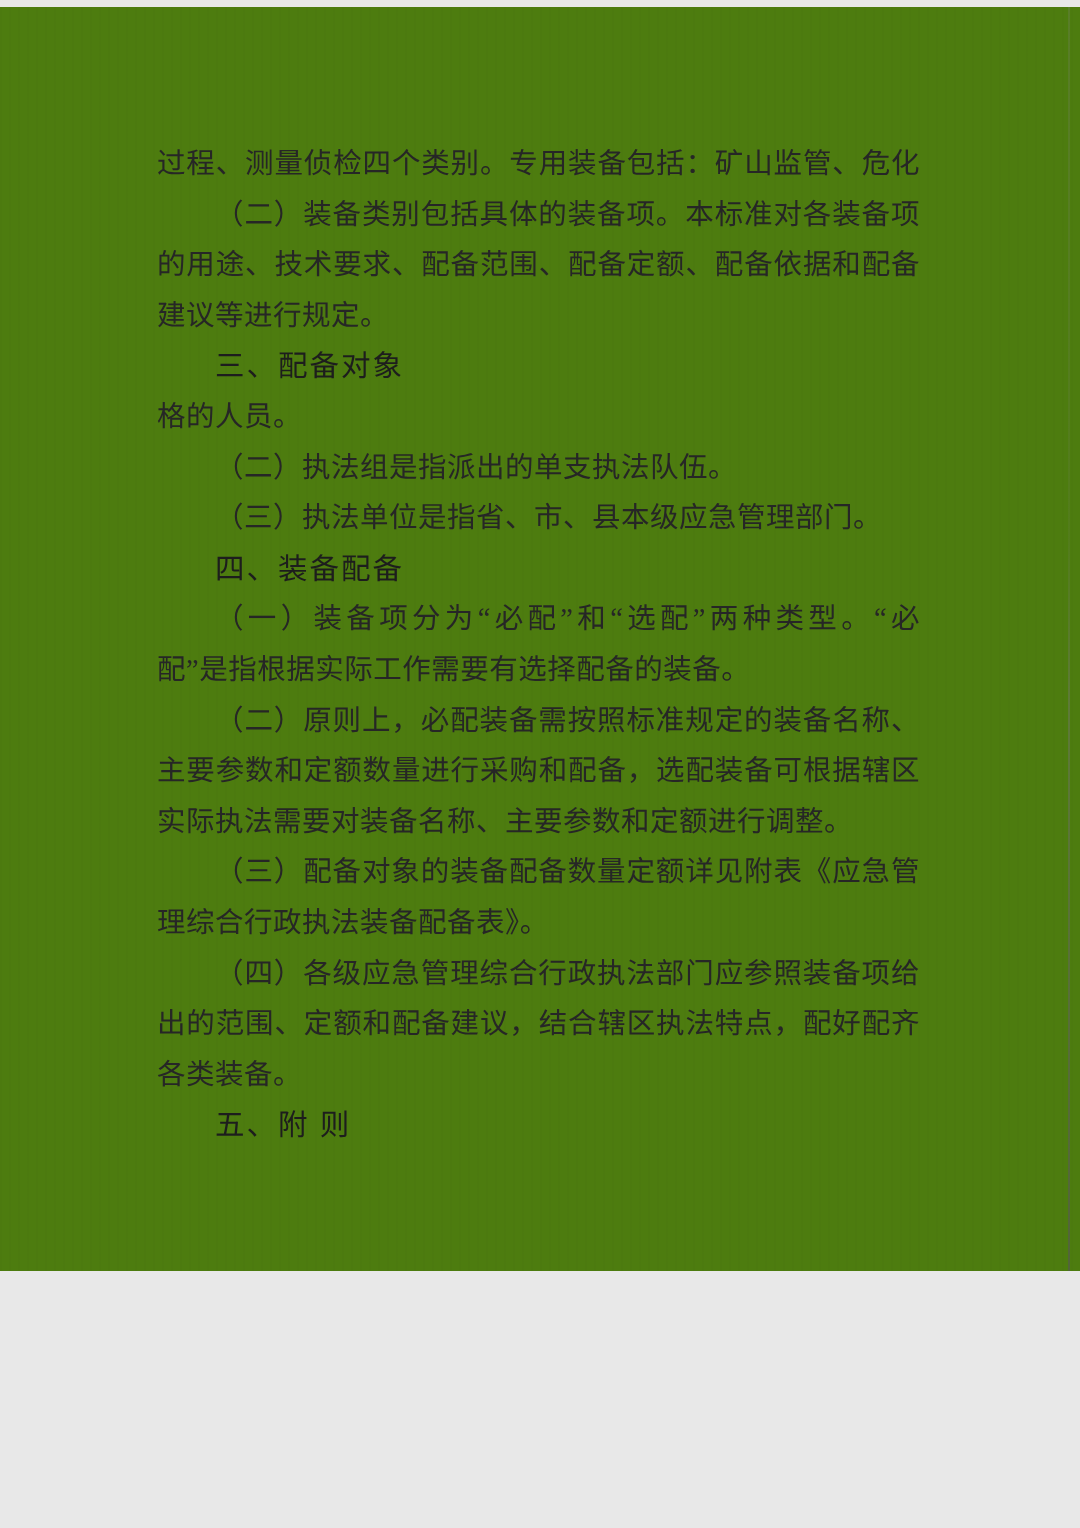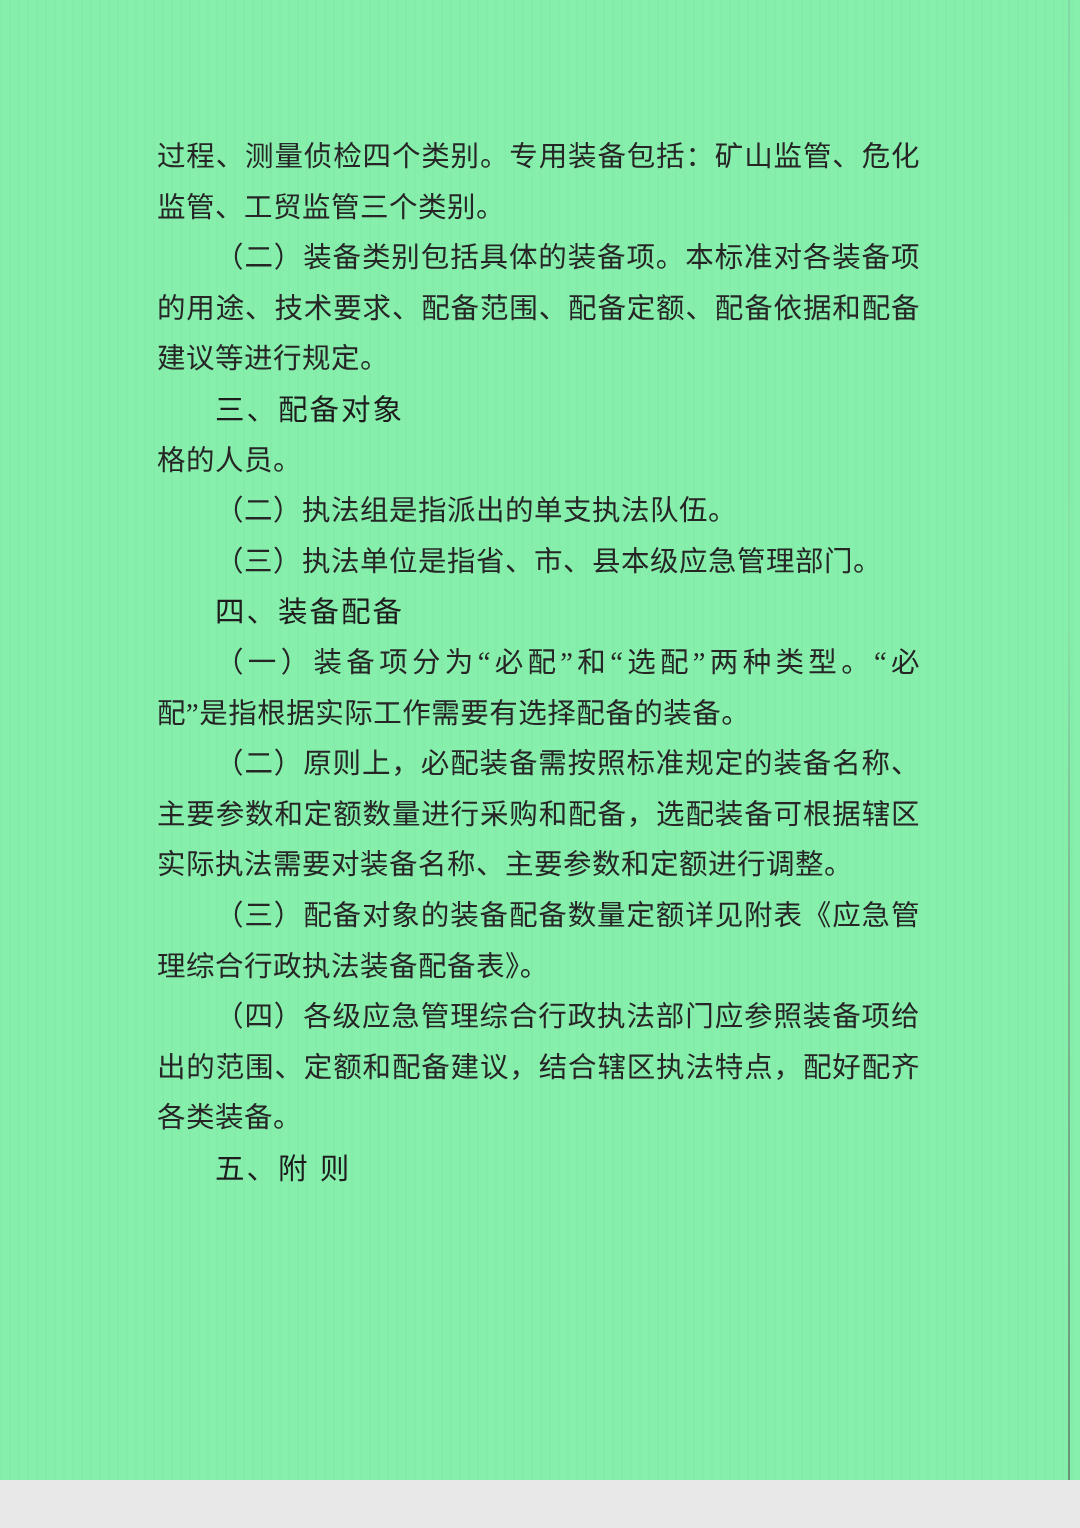--- a/index.html
+++ b/index.html
@@ -3,23 +3,23 @@
 <meta charset="utf-8">
 <style>
   html, body {
     margin: 0;
     padding: 0;
     background: #e8e8e8;
   }
   .page {
     position: relative;
     width: 1080px;
-    height: 1480px;
-    margin: 0 auto;
-    background: #86efac;
+    height: 1264px;
+    margin: 7px auto;
+    background: #4d7c0f;
     overflow: hidden;
     font-family: "Liberation Serif", "DejaVu Serif", serif;
     color: #262626;
   }
   
   .page::before {
     content: "";
     position: absolute;
     inset: 0;
     background: repeating-linear-gradient(
@@ -76,21 +76,20 @@
   }
 </style>
 </head>
 <body>
 
 <div class="page">
   <div class="edge-line"></div>
 
   <div class="textblock">
     <div class="line fill">过程、测量侦检四个类别。专用装备包括：矿山监管、危化</div>
-    <div class="line">监管、工贸监管三个类别。</div>
     <div class="line fill indent">（二）装备类别包括具体的装备项。本标准对各装备项</div>
     <div class="line fill">的用途、技术要求、配备范围、配备定额、配备依据和配备</div>
     <div class="line">建议等进行规定。</div>
     <div class="line heading indent">三、配备对象</div>
     <div class="line">格的人员。</div>
     <div class="line indent">（二）执法组是指派出的单支执法队伍。</div>
     <div class="line indent">（三）执法单位是指省、市、县本级应急管理部门。</div>
     <div class="line heading indent">四、装备配备</div>
     <div class="line fill indent">（一）装备项分为“必配”和“选配”两种类型。“必</div>
     <div class="line">配”是指根据实际工作需要有选择配备的装备。</div>

